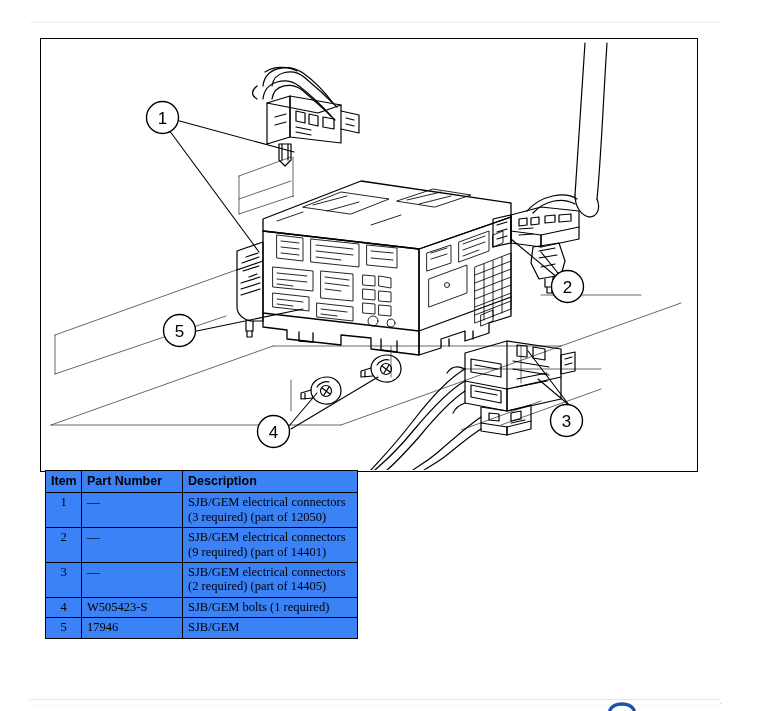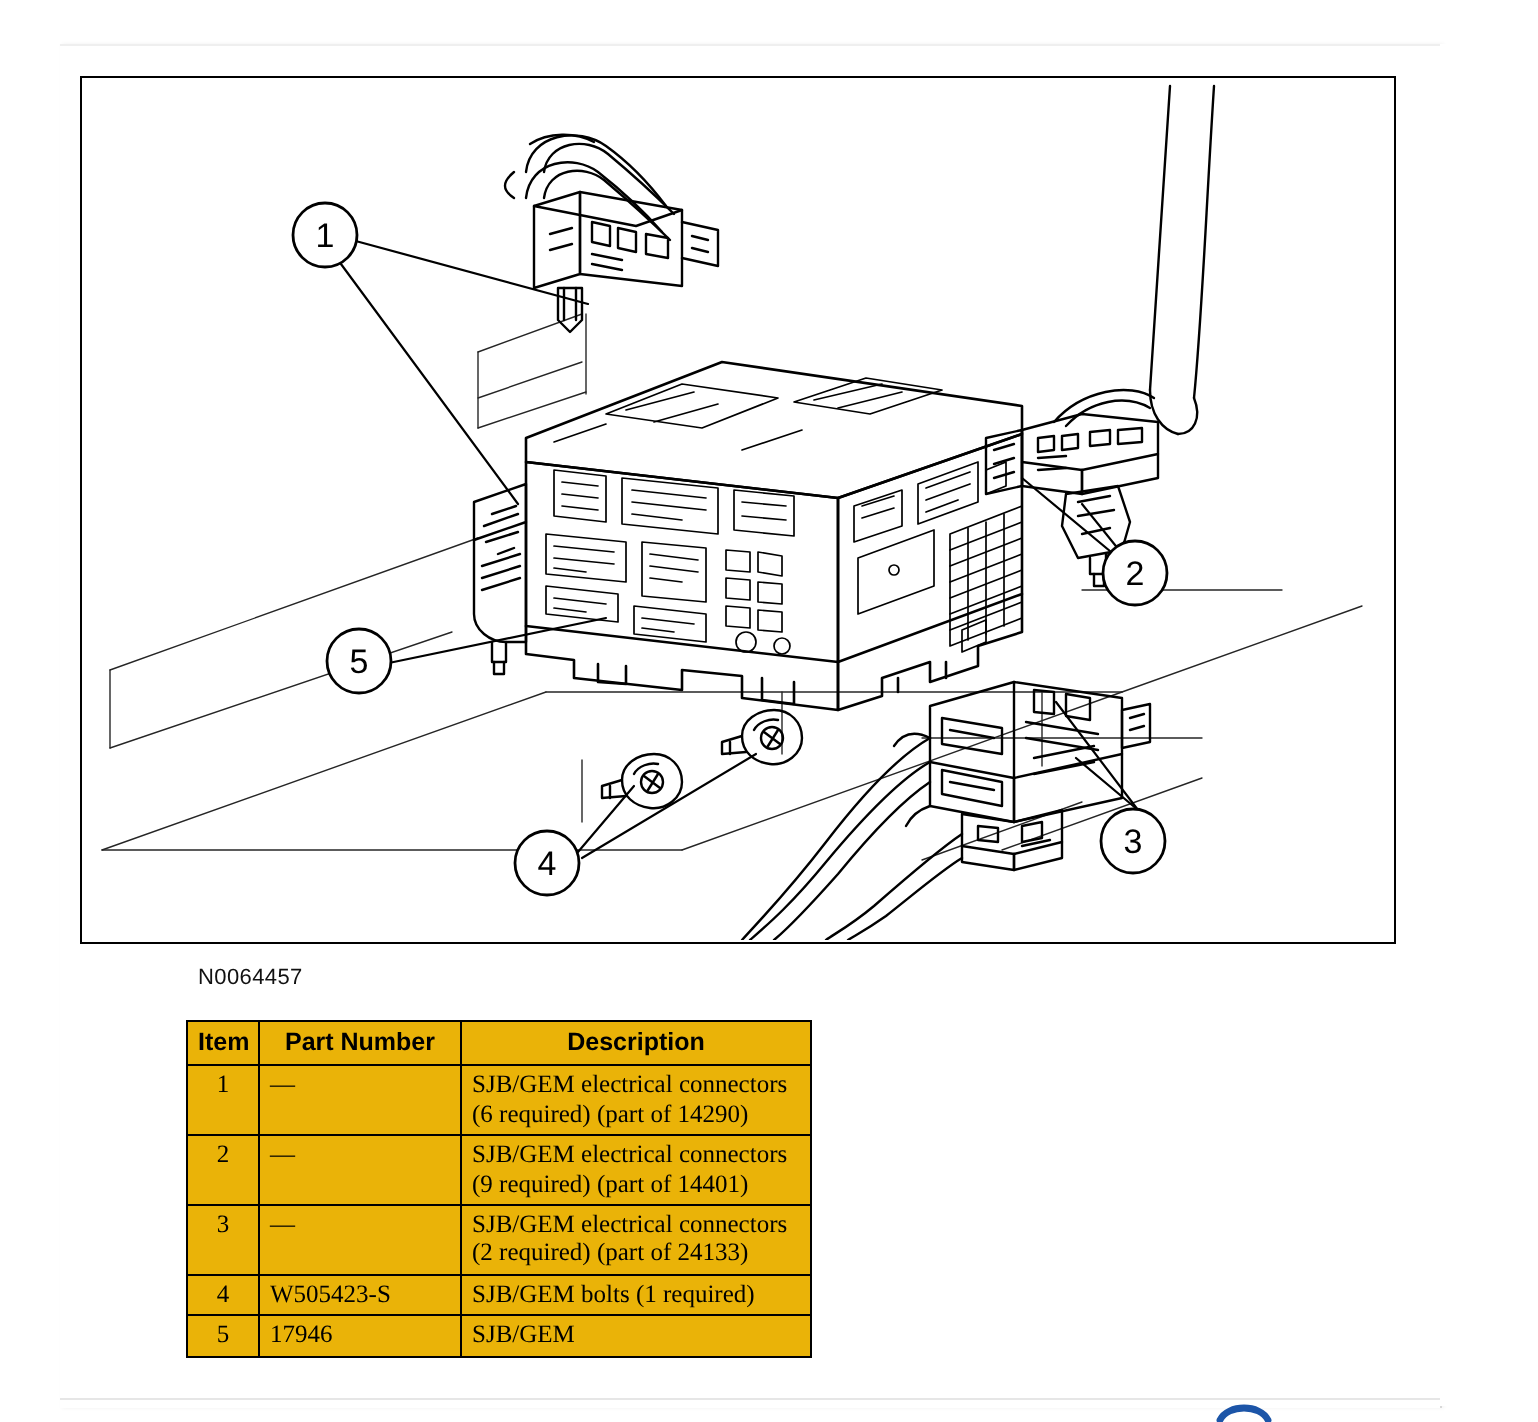--- a/index.html
+++ b/index.html
@@ -31,41 +31,40 @@
   }
   #figure-svg{position:absolute;left:0;top:0;}
   #figure-id{
     position:absolute;left:58px;top:444px;
     font-family:"Liberation Sans", sans-serif;
     font-size:11px;color:#111;letter-spacing:.2px;
     white-space:nowrap;
   }
   
   #parts-table{
-    position:absolute;left:45px;top:510px;
+    position:absolute;left:45px;top:470px;
     border-collapse:collapse;
     table-layout:fixed;
     width:312px;
-    background:#eab308;
-    margin-left:48px;
+    background:#3b82f6;
   }
   #parts-table td,#parts-table th{
     border:1.2px solid #000;
     padding:2px 5px 3px 5px;
     vertical-align:top;
     font-family:"Liberation Serif", serif;
     font-size:12.5px;
     line-height:14.4px;
     color:#000;
   }
   #parts-table th{
     font-family:"Liberation Sans", sans-serif;
     font-weight:bold;
     font-size:12.5px;
-    text-align:center;
+    text-align:left;
     padding-top:3px;padding-bottom:4px;
     white-space:nowrap;
   }
   #parts-table th.c-item{text-align:left;}
   .col-item{width:36px;}
   .col-part{width:101px;}
   .col-desc{width:175px;}
   td.c-item{text-align:center;}
   td.c-part{text-align:left;}
   
@@ -402,31 +401,31 @@
     <tr>
       <th class="c-item">Item</th>
       <th>Part Number</th>
       <th>Description</th>
     </tr>
   </thead>
   <tbody id="parts-table-body">
       <tr>
         <td class="c-item">1</td>
         <td class="c-part">—</td>
-        <td class="c-desc">SJB/GEM electrical connectors (6 required) (part of 14290)</td>
+        <td class="c-desc">SJB/GEM electrical connectors (3 required) (part of 12050)</td>
       </tr>
       <tr>
         <td class="c-item">2</td>
         <td class="c-part">—</td>
         <td class="c-desc">SJB/GEM electrical connectors (9 required) (part of 14401)</td>
       </tr>
       <tr>
         <td class="c-item">3</td>
         <td class="c-part">—</td>
-        <td class="c-desc">SJB/GEM electrical connectors (2 required) (part of 24133)</td>
+        <td class="c-desc">SJB/GEM electrical connectors (2 required) (part of 14405)</td>
       </tr>
       <tr>
         <td class="c-item">4</td>
         <td class="c-part">W505423-S</td>
         <td class="c-desc">SJB/GEM bolts (1 required)</td>
       </tr>
       <tr>
         <td class="c-item">5</td>
         <td class="c-part">17946</td>
         <td class="c-desc">SJB/GEM</td>

